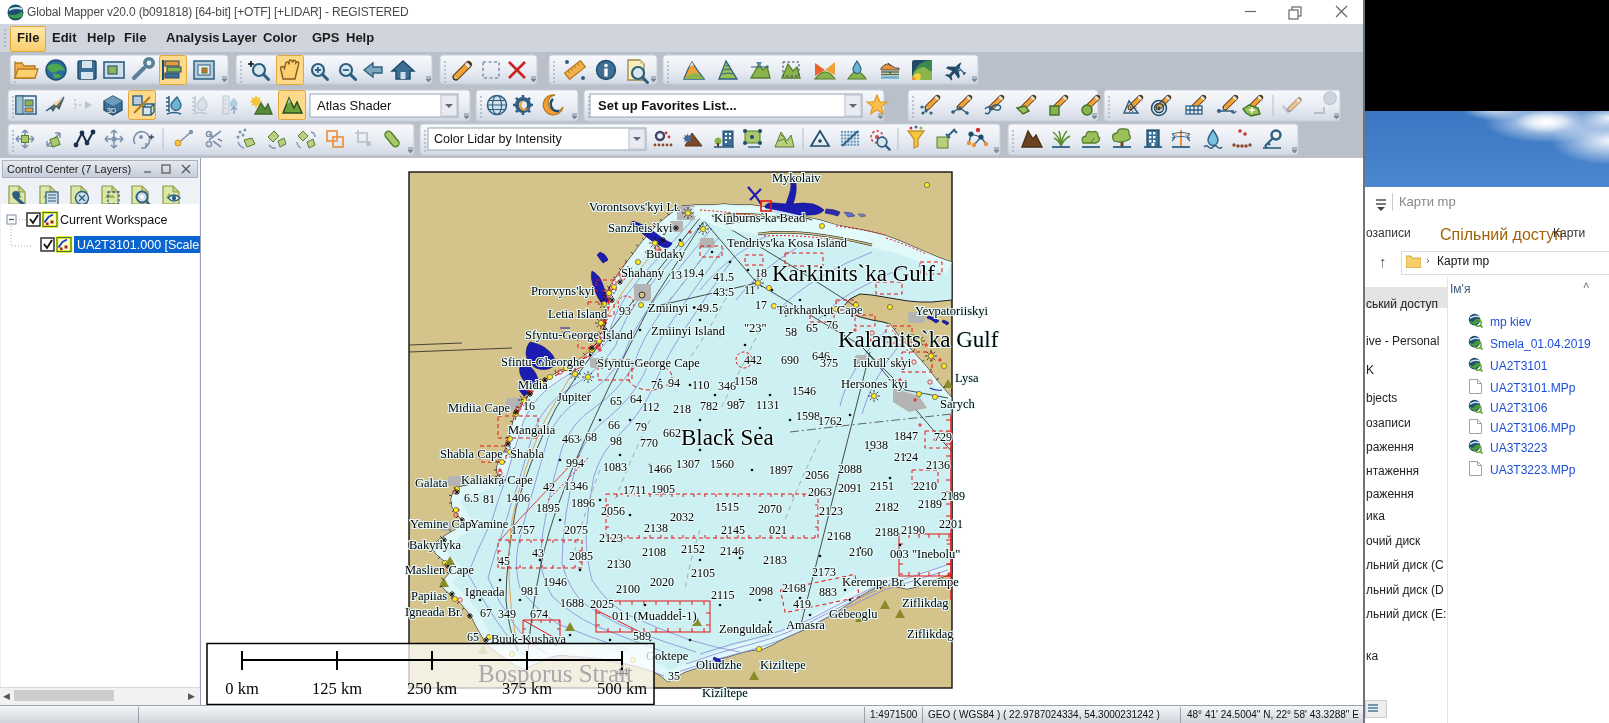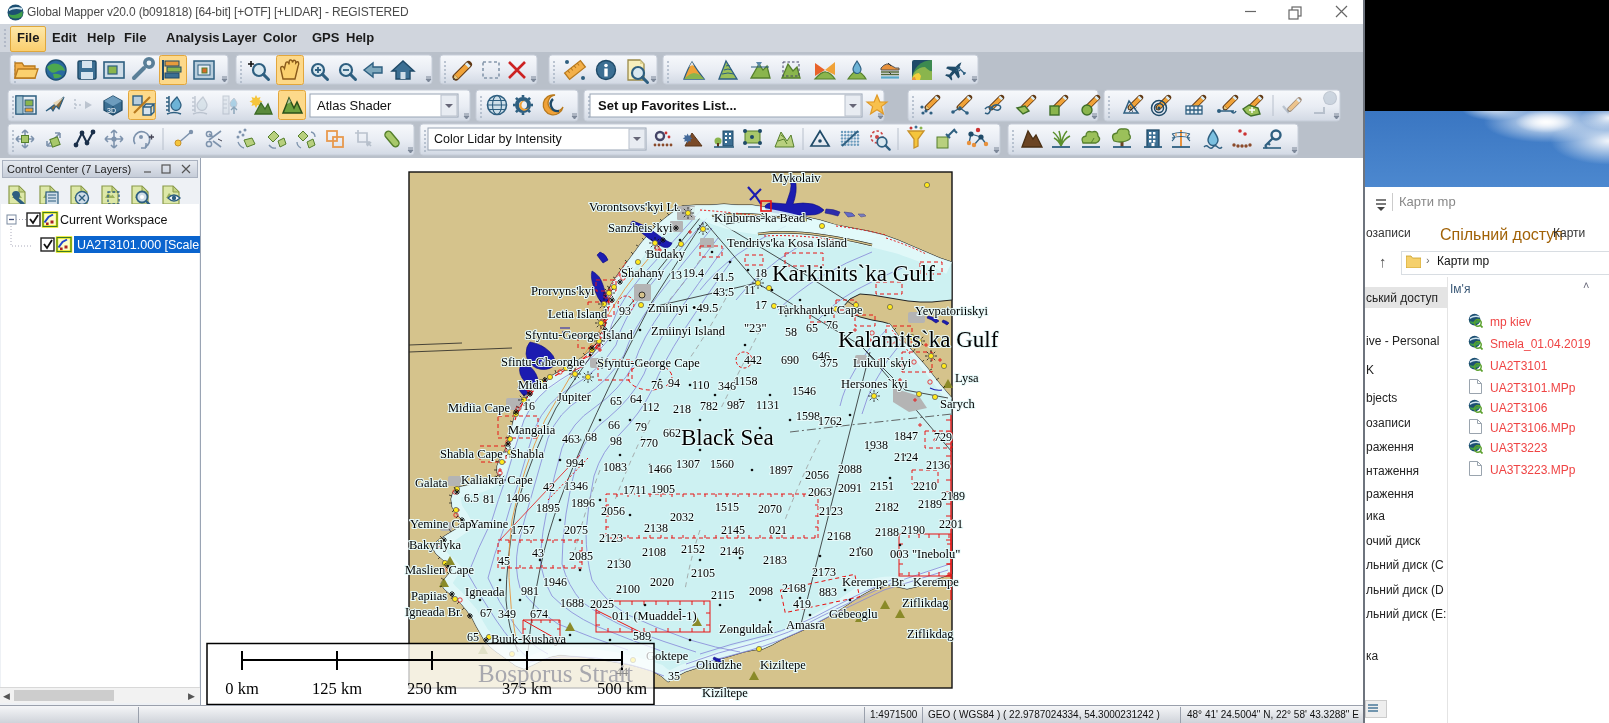--- a/index.html
+++ b/index.html
@@ -17,21 +17,21 @@
 #panel{position:absolute;left:0;top:158px;width:200px;height:547px;background:#eef1f5;border-right:1px solid #9aa4b4;}
 #paneltitle{position:absolute;left:2px;top:2px;width:196px;height:18px;background:linear-gradient(#e6eaf0,#c6cdd9);border:1px solid #aab2c0;font-size:11px;color:#222;line-height:16px;padding-left:4px;box-sizing:border-box;}
 #statusbar{position:absolute;left:0;top:705px;width:1365px;height:18px;background:linear-gradient(#f5f6f8,#cdd1d8);border-top:1px solid #9aa0ac;font-size:10px;color:#111;}
 .st{position:absolute;top:3px;white-space:nowrap;}
 .stsep{position:absolute;top:1px;width:1px;height:16px;background:#9aa0ac;}
 #desktop-black{position:absolute;left:1365px;top:0;width:244px;height:111px;background:#000;}
 #desktop-sky{position:absolute;left:1365px;top:111px;width:244px;height:76px;background:linear-gradient(#3a76c2,#4c88cf);overflow:hidden;}
 #explorer{position:absolute;left:1365px;top:187px;width:244px;height:536px;background:#fff;font-size:12px;color:#222;}
 .cloud{position:absolute;background:radial-gradient(ellipse at center,rgba(255,255,255,0.95),rgba(255,255,255,0) 70%);}
 .exside{position:absolute;left:1px;font-size:12px;color:#222;white-space:nowrap;}
-.exfile{position:absolute;left:125px;font-size:12px;color:#ef4444;white-space:nowrap;}
+.exfile{position:absolute;left:125px;font-size:12px;color:#1d4ed8;white-space:nowrap;}
 </style>
 </head>
 <body>
 <div id="gmwin">
   <div id="titlebar">
     <svg class="abs" style="left:7px;top:4px" width="17" height="17" viewBox="0 0 17 17">
       <circle cx="8.5" cy="8.5" r="8" fill="#1c4f72"></circle>
       <path d="M1.5,10 Q8,13 15.5,7 L15.5,12 Q10,16.5 3,13 Z" fill="#3f9e49"></path>
       <path d="M2,5 Q8,1.5 15,4 L15,6 Q8,3.5 2,7 Z" fill="#cfe4ef"></path>
     </svg>
@@ -1686,21 +1686,21 @@
     <div class="abs" style="left:36px;top:64px;width:208px;height:22px;background:#fff;border:1px solid #d8dde2"></div>
     <svg class="abs" style="left:41px;top:68px" width="15" height="13" viewBox="0 0 15 13">
       <path d="M0,1 L5,1 L6.5,3 L15,3 L15,13 L0,13 Z" fill="#f5d06c" stroke="#c8a028" stroke-width="0.8"></path>
     </svg>
     <div class="abs" style="left:61px;top:67px;font-size:11px;color:#666">›</div>
     <div class="abs" style="left:72px;top:67px;font-size:12px;color:#111">Карти mp</div>
     <div class="abs" style="left:85px;top:95px;font-size:12px;color:#3c5a78">Ім'я</div>
     <div class="abs" style="left:218px;top:92px;font-size:11px;color:#667">˄</div>
     <div class="abs" style="left:82px;top:90px;width:1px;height:446px;background:#e4e4e4"></div>
     <div class="abs" style="left:0;top:100px;width:82px;height:21px;background:#e4e4e4"></div>
-    <div class="exside" style="top:104px">ський доступ</div>
+    <div class="exside" style="top:110px">ський доступ</div>
     <div class="exside" style="top:147px">ive - Personal</div>
     <div class="exside" style="top:176px">K</div>
     <div class="exside" style="top:204px">bjects</div>
     <div class="exside" style="top:229px">озаписи</div>
     <div class="exside" style="top:253px">раження</div>
     <div class="exside" style="top:277px">нтаження</div>
     <div class="exside" style="top:300px">раження</div>
     <div class="exside" style="top:322px">ика</div>
     <div class="exside" style="top:347px">очий диск</div>
     <div class="exside" style="top:371px">льний диск (C</div>

